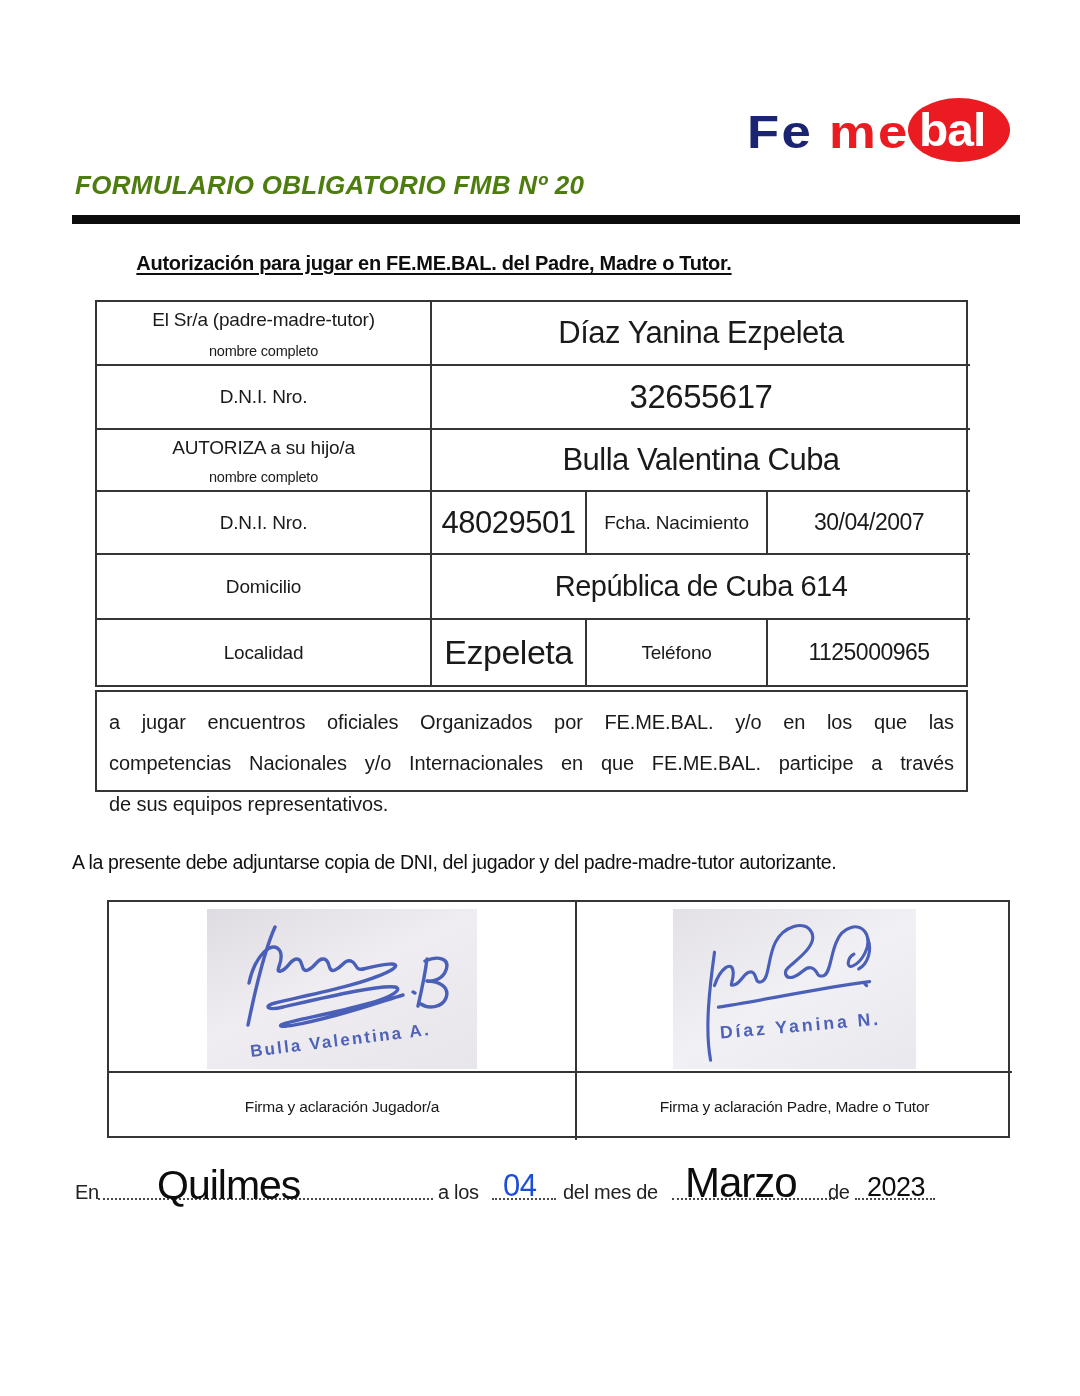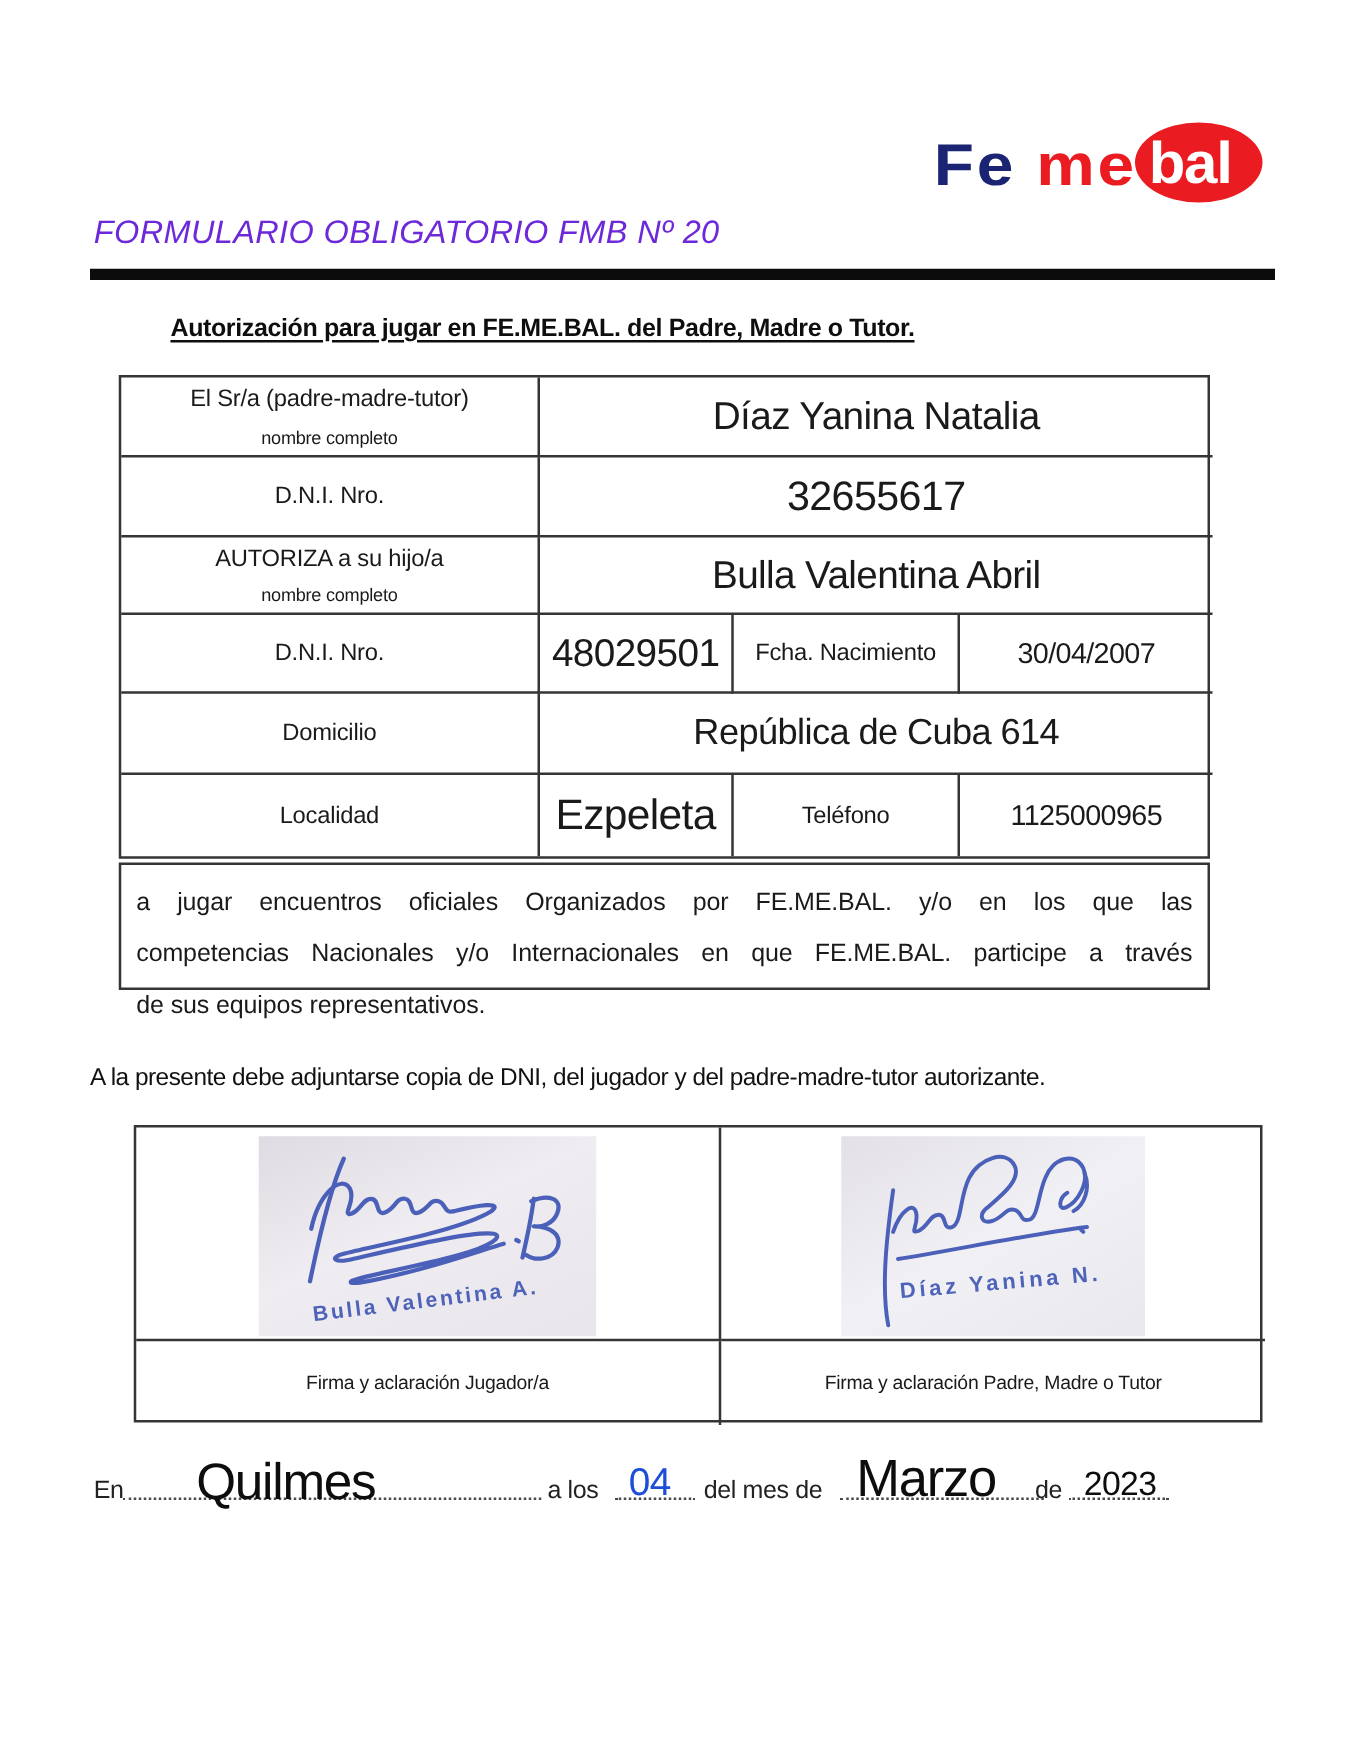--- a/index.html
+++ b/index.html
@@ -16,22 +16,22 @@
     transform:scaleX(1.12); transform-origin:left center; line-height:1;
   }
   .logo .fe { left:2px; top:12px; color:#1b2472; }
   .logo .me { left:84px; top:12px; color:#ea1c21; }
   .logo .oval { position:absolute; left:163px; top:2px; width:102px; height:64px;
                 background:#ea1c21; border-radius:50%; }
   .logo .bal { left:174px; top:10px; color:#ffffff; z-index:2; letter-spacing:-1px;
                transform:scaleX(1.02); }
 
   
-  .title { position:absolute; left:75px; top:170px; font-size:26px; font-weight:normal;
-           font-style:italic; letter-spacing:0.3px; color:#6d28d9; }
+  .title { position:absolute; left:75px; top:170px; font-size:26px; font-weight:bold;
+           font-style:italic; letter-spacing:0.3px; color:#4d7c0f; }
   .rule  { position:absolute; left:72px; top:215px; width:948px; height:9px; background:#0c0c0c; }
   .subtitle { position:absolute; left:0; top:252px; width:868px; text-align:center;
               font-size:20px; font-weight:bold; letter-spacing:-0.3px;
               text-decoration:underline; text-underline-offset:3px; color:#0e0e0e; }
 
   
   .ftable { position:absolute; left:95px; top:300px; width:873px;
             display:grid; grid-template-columns:335px 155px 181px 202px;
             grid-template-rows:64px 64px 62px 63px 65px 65px;
             border:2px solid #353535; }
@@ -100,32 +100,32 @@
   <div class="title">FORMULARIO OBLIGATORIO FMB Nº 20</div>
   <div class="rule"></div>
   <div class="subtitle">Autorización para jugar en FE.ME.BAL. del Padre, Madre o Tutor.</div>
 
   <div class="ftable">
 
     <div class="cell lblcell">
       <span class="lbl">El Sr/a (padre-madre-tutor)</span>
       <span class="sub">nombre completo</span>
     </div>
-    <div class="cell span3 last-col v-lg">Díaz Yanina Natalia</div>
+    <div class="cell span3 last-col v-lg">Díaz Yanina Ezpeleta</div>
 
     <div class="cell">
       <span class="lbl">D.N.I. Nro.</span>
     </div>
     <div class="cell span3 last-col v-xl">32655617</div>
 
     <div class="cell lblcell">
       <span class="lbl">AUTORIZA a su hijo/a</span>
       <span class="sub">nombre completo</span>
     </div>
-    <div class="cell span3 last-col v-lg">Bulla Valentina Abril</div>
+    <div class="cell span3 last-col v-lg">Bulla Valentina Cuba</div>
 
     <div class="cell">
       <span class="lbl">D.N.I. Nro.</span>
     </div>
     <div class="cell v-num">48029501</div>
     <div class="cell">
       <span class="lbl">Fcha. Nacimiento</span>
     </div>
     <div class="cell last-col v-sm">30/04/2007</div>
 

